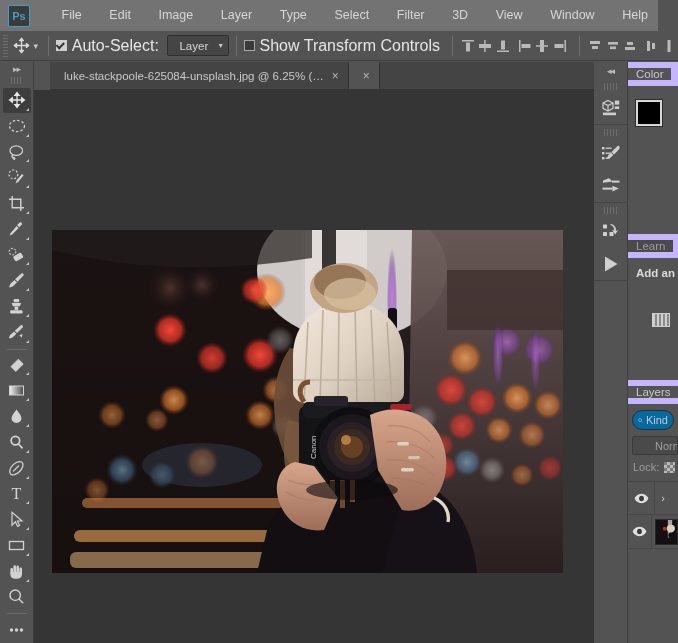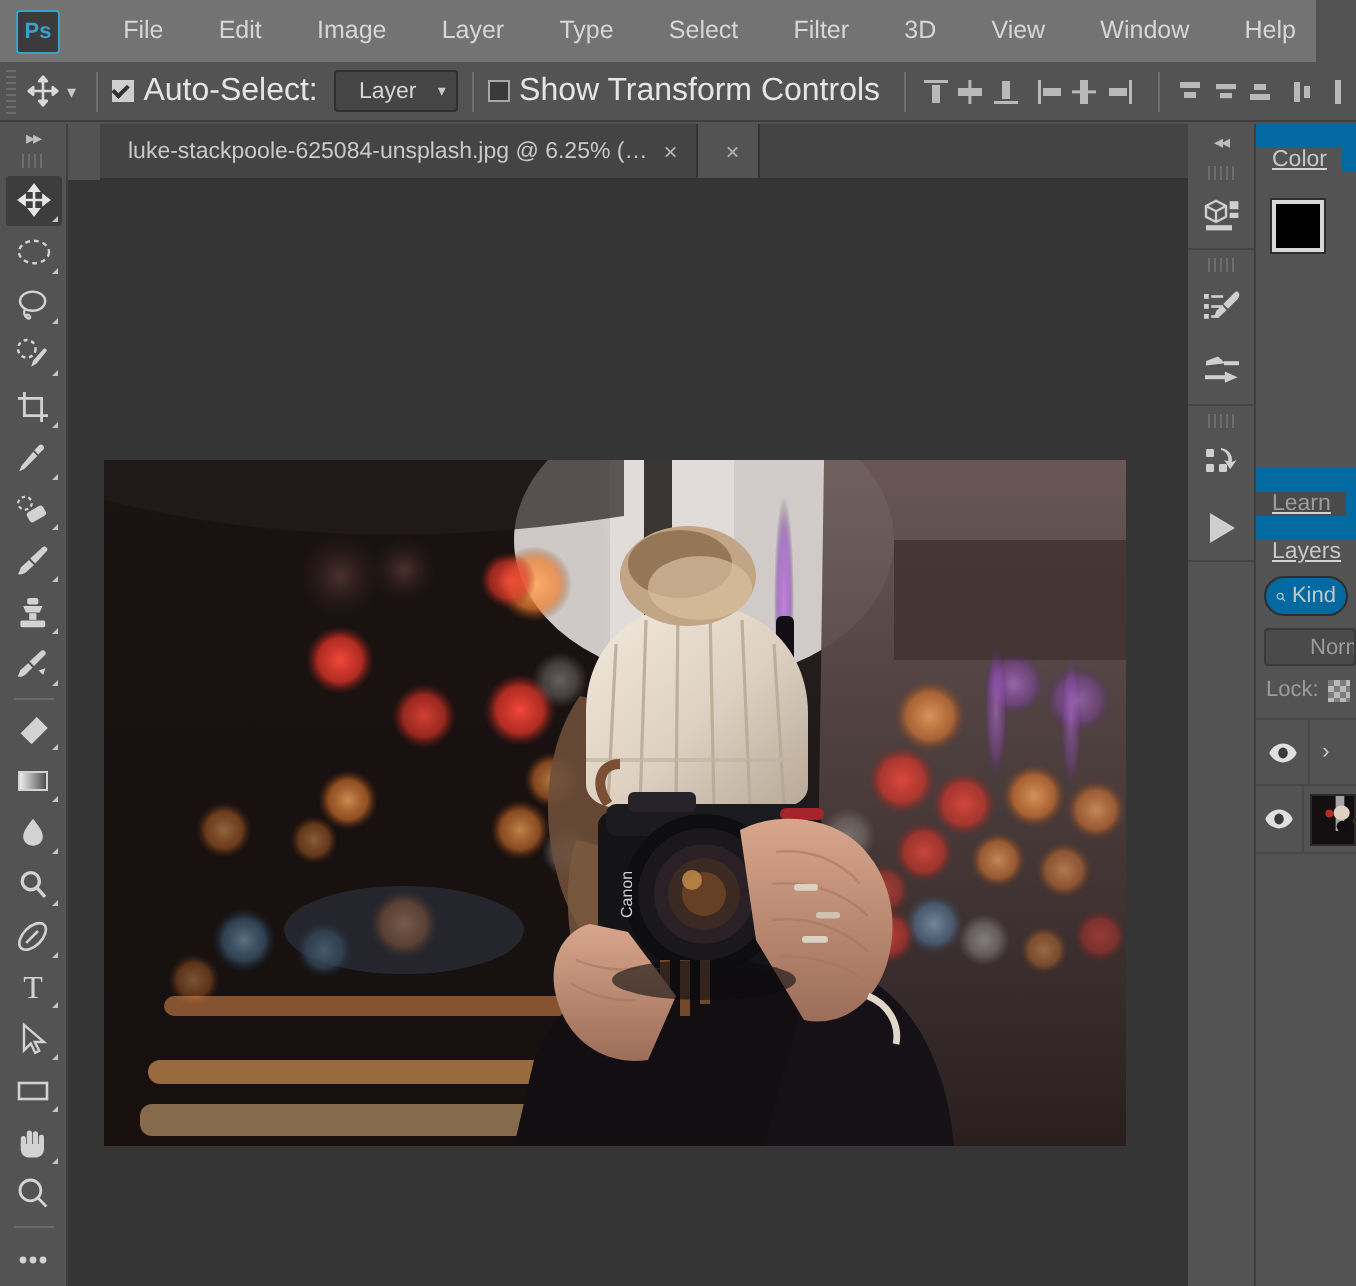--- a/index.html
+++ b/index.html
@@ -127,21 +127,21 @@
   .rail-grip{ width:14px;height:7px;margin:4px 0 2px 0;
     background:repeating-linear-gradient(to right,#6d6d6d 0 1px,transparent 1px 3px);}
   .rail-btn{ width:32px;height:32px;display:flex;align-items:center;justify-content:center;}
   .rail-sep{ width:34px;height:1px;background:#454545; }
 
   
   .panels {
     position:absolute; right:0; top:62px; width:50px; bottom:0;
     background:#535353; display:flex; flex-direction:column;
   }
-  .panel-tabrow { height:24px; display:flex; align-items:flex-end; background:#0369a1;text-decoration:underline; }
+  .panel-tabrow { height:24px; display:flex; align-items:center; background:#c4b5fd; }
   .panel-tab {
     display:flex;align-items:center; padding:0 8px; font-size:11.5px;
     color:#c7c7c7; background:#535353; white-space:nowrap;
   }
   .panel-tab.dim { background:#4a4a4a; color:#9c9c9c; }
   .panel-body { background:#535353; position:relative; }
 
   .swatches { position:relative; width:44px;height:42px; margin:14px 0 0 8px;}
   .sw-fg { position:absolute; left:0; top:0; width:26px;height:26px;
     background:#000; border:2px solid #d8d8d8; box-shadow:0 0 0 1px #2e2e2e;}
@@ -807,20 +807,24 @@
     <div class="panel-body" style="height:148px;">
       <div class="swatches">
         <div class="sw-bg"></div>
         <div class="sw-fg"></div>
       </div>
     </div>
 
     <div class="panel-tabrow">
       <div class="panel-tab dim">Learn</div>
     </div>
+    <div class="panel-body" style="height:122px;">
+      <div class="learn-head">Add an</div>
+      <div class="learn-thumb"></div>
+    </div>
 
     <div class="panel-tabrow">
       <div class="panel-tab">Layers</div>
     </div>
     <div class="panel-body" style="flex:1;">
 
       <div class="search-row">
         <svg width="11" height="11" viewBox="0 0 11 11">
           <g fill="none" stroke="#cdcdcd" stroke-width="1.2">
               <circle cx="4.6" cy="4.6" r="3.3"></circle>

